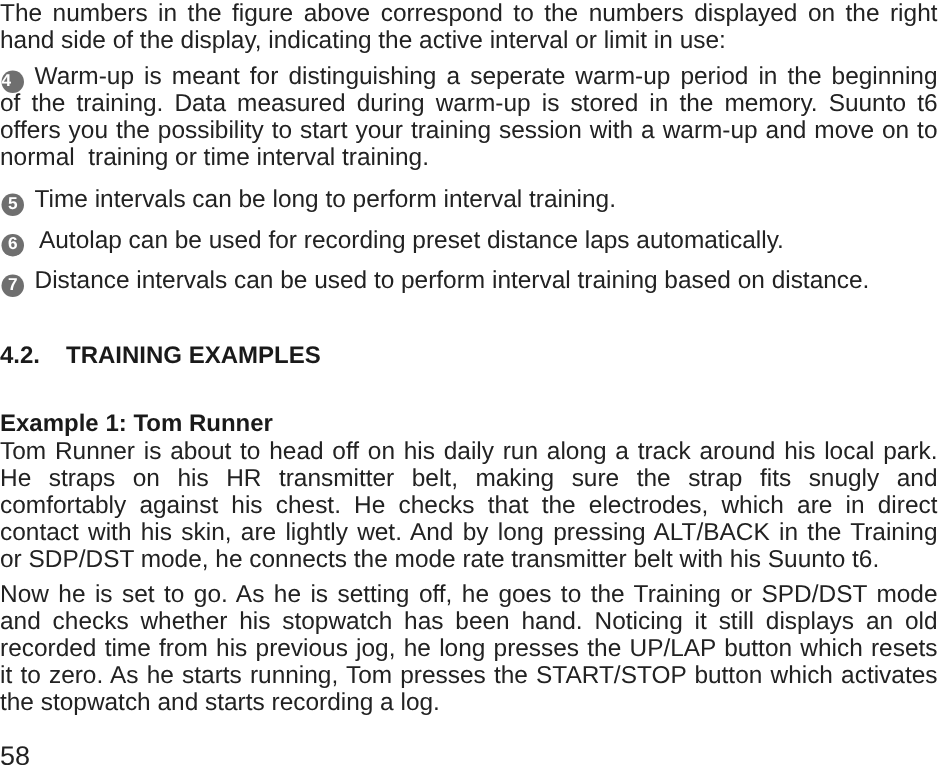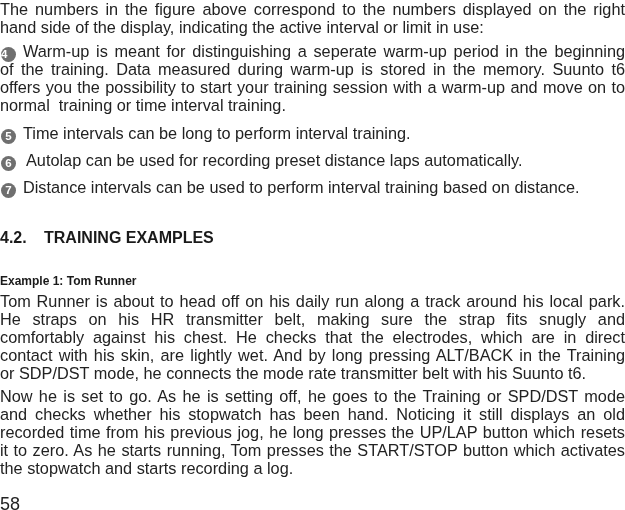--- a/index.html
+++ b/index.html
@@ -10,21 +10,21 @@
   }
   .line { position: absolute; left: 0; width: 625px; font-size: 16.3px; line-height: 18px; white-space: nowrap; }
   .just { text-align: justify; text-align-last: justify; }
   .badge {
     display: inline-block; width: 15px; height: 15px; border-radius: 50%;
     background: #6f6f6f; color: #ffffff; font-size: 11.5px; font-weight: bold;
     line-height: 15px; text-align: center; vertical-align: -1px; margin-right: 7px; margin-left: 1px;
   }
   .heading { position: absolute; left: 0; font-size: 16px; font-weight: bold; color: #1a1a1a; }
   .heading .num { display: inline-block; width: 44px; }
-  .sub { position: absolute; left: 0; font-size: 12px; font-weight: bold; color: #1a1a1a; }
+  .sub { position: absolute; left: 0; font-size: 16px; font-weight: bold; color: #1a1a1a; }
   .pagenum { position: absolute; left: 0; top: 494px; font-size: 18px; color: #222; }
 </style>
 </head>
 <body>
 
 <div class="line just" style="top:0px">The numbers in the figure above correspond to the numbers displayed on the right</div>
 <div class="line" style="top:18px">hand side of the display, indicating the active interval or limit in use:</div>
 
 <div class="line just" style="top:42px">
   <span class="badge">4</span><span>Warm-up is meant for distinguishing a seperate warm-up period in the beginning</span>

